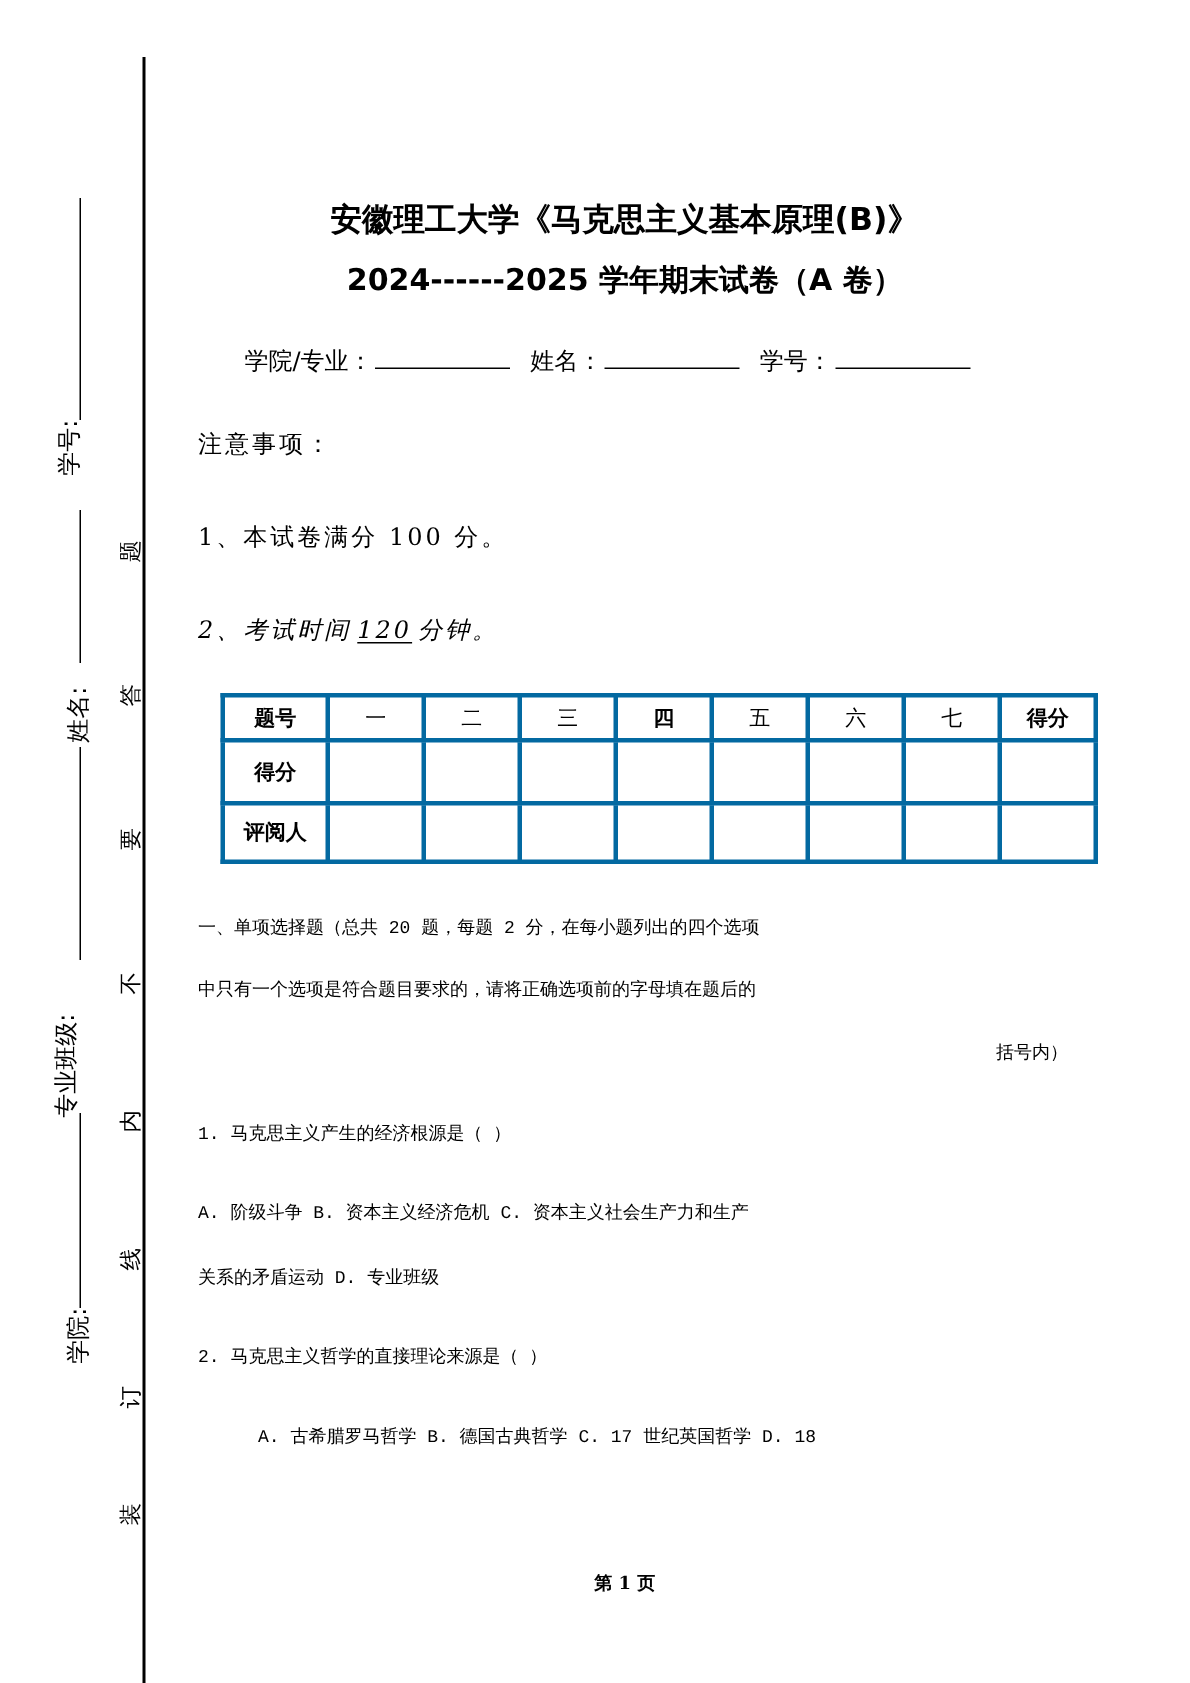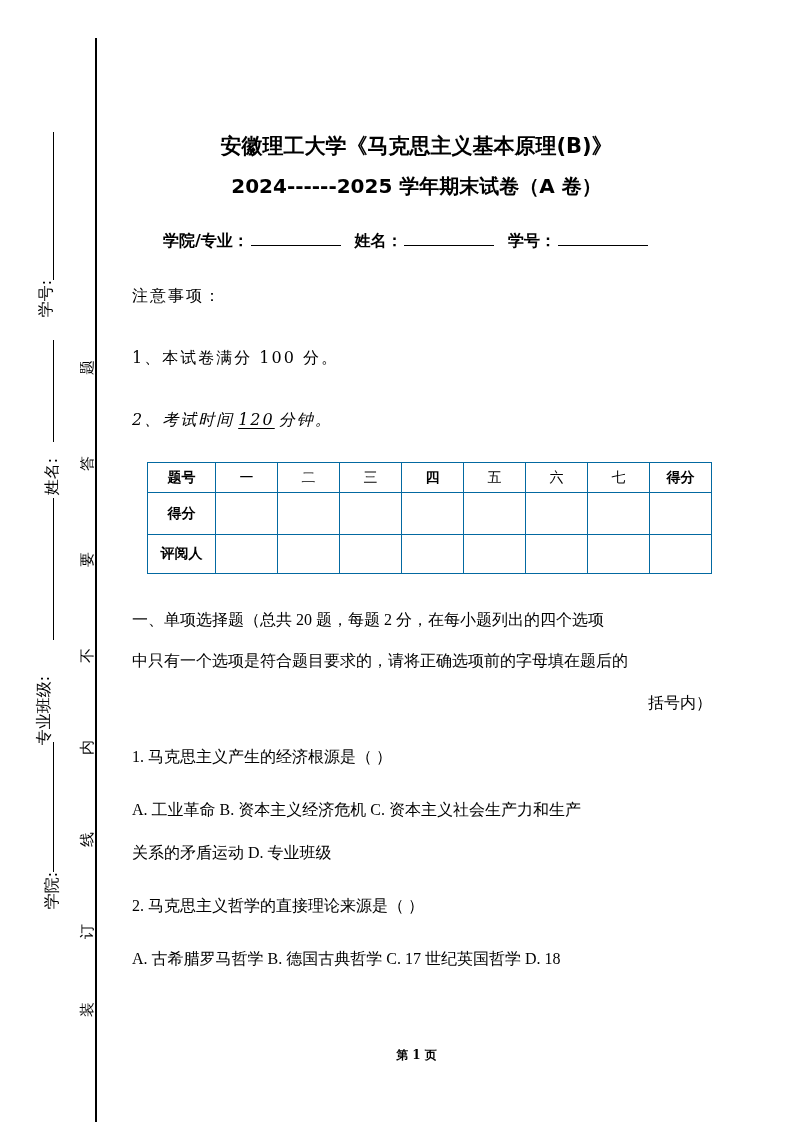--- a/index.html
+++ b/index.html
@@ -11,33 +11,33 @@
   .vlabel { position: absolute; left: 34px; font-family: "DejaVu Sans", sans-serif; font-size: 16px;
             transform: rotate(-90deg); transform-origin: center center; white-space: nowrap; }
   .vchar { position: absolute; left: 80px; font-family: "DejaVu Serif", serif; font-size: 15px;
            transform: rotate(-90deg); }
 
   .title1 { position: absolute; left: 0; width: 833px; top: 132px; text-align: center;
             font-family: "DejaVu Sans", sans-serif; font-weight: bold; font-size: 21px; }
   .title2 { position: absolute; left: 0; width: 833px; top: 173px; text-align: center;
             font-family: "DejaVu Sans", sans-serif; font-weight: bold; font-size: 20px; }
   .info-row { position: absolute; left: 163px; top: 231px; font-family: "DejaVu Sans", sans-serif;
-              font-weight: bold; font-size: 16px; white-space: nowrap; }
+              font-weight: normal; font-size: 16px; white-space: nowrap; }
   .info-row .blank { display: inline-block; width: 90px; border-bottom: 1.5px solid #000; height: 14px; margin: 0 8px 0 2px; vertical-align: baseline; }
 
   .notice { position: absolute; left: 132px; font-family: "DejaVu Serif", serif; font-size: 16px; letter-spacing: 2px; white-space: nowrap; }
   .u { text-decoration: underline; text-underline-offset: 3px; padding: 0 4px; }
 
   table.score { position: absolute; left: 147px; top: 462px; border-collapse: collapse;
                 font-family: "DejaVu Sans", sans-serif; font-size: 14px; }
-  table.score td { border: 1px solid #0369a1; text-align: center; padding: 0; }
+  table.score td { border: 3px solid #0369a1; text-align: center; padding: 0; }
   table.score td.hd { font-weight: bold; }
   table.score td.head-cell { font-family: "DejaVu Serif", serif; }
 
-  .para { position: absolute; left: 132px; width: 580px; font-family: Liberation Serif, serif; font-size: 16px; white-space: nowrap; }
+  .para { position: absolute; left: 132px; width: 580px; font-family: Liberation Mono, monospace; font-size: 12px; white-space: nowrap; }
   .footer { position: absolute; left: 0; width: 833px; top: 1047px; text-align: center;
             font-family: "DejaVu Serif", serif; font-weight: bold; font-size: 12px; }
 </style>
 </head>
 <body>
 
 <div class="bind-line"></div>
 
 <div class="field-line" style="top:132px;height:148px;"></div>
 <div class="vlabel" style="top:288px;left:28px;">学号:</div>
@@ -108,19 +108,19 @@
     <td></td>
   </tr>
 </tbody>
   </table>
 
 <div class="para" style="top:610px;">一、单项选择题（总共 20 题，每题 2 分，在每小题列出的四个选项</div>
 <div class="para" style="top:651px;">中只有一个选项是符合题目要求的，请将正确选项前的字母填在题后的</div>
 <div class="para" style="top:693px;text-align:right;">括号内）</div>
 
 <div class="para" style="top:747px;">1. 马克思主义产生的经济根源是（    ）</div>
-<div class="para" style="top:800px;">A. 工业革命    B. 资本主义经济危机    C. 资本主义社会生产力和生产</div>
+<div class="para" style="top:800px;">A. 阶级斗争    B. 资本主义经济危机    C. 资本主义社会生产力和生产</div>
 <div class="para" style="top:843px;">关系的矛盾运动    D. 专业班级</div>
 
 <div class="para" style="top:896px;">2. 马克思主义哲学的直接理论来源是（    ）</div>
-<div class="para" style="top:949px;">A. 古希腊罗马哲学    B. 德国古典哲学    C. 17 世纪英国哲学    D. 18</div>
+<div class="para" style="top:949px;margin-left:40px;">A. 古希腊罗马哲学    B. 德国古典哲学    C. 17 世纪英国哲学    D. 18</div>
 
 <div class="footer">第 1 页</div>
 
 </body></html>

